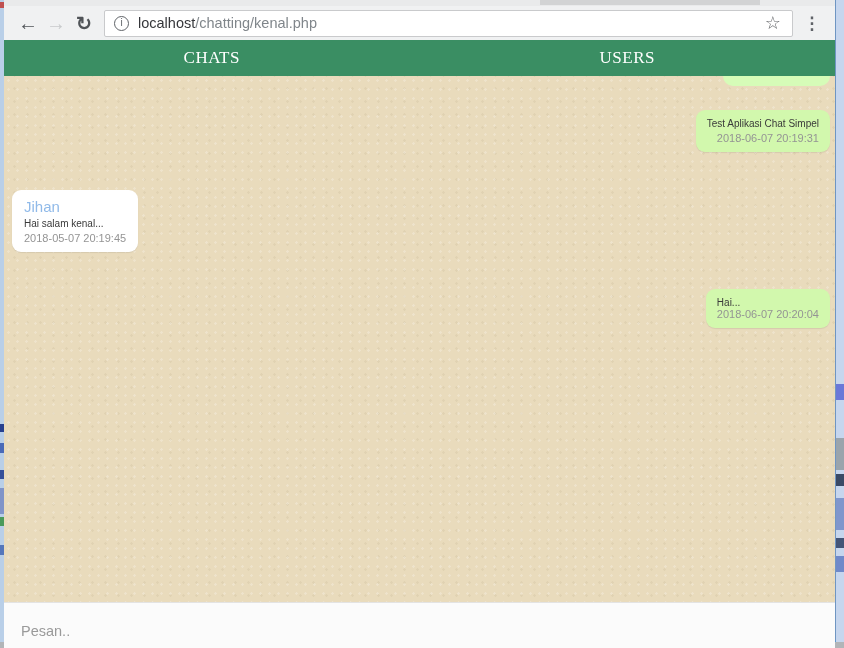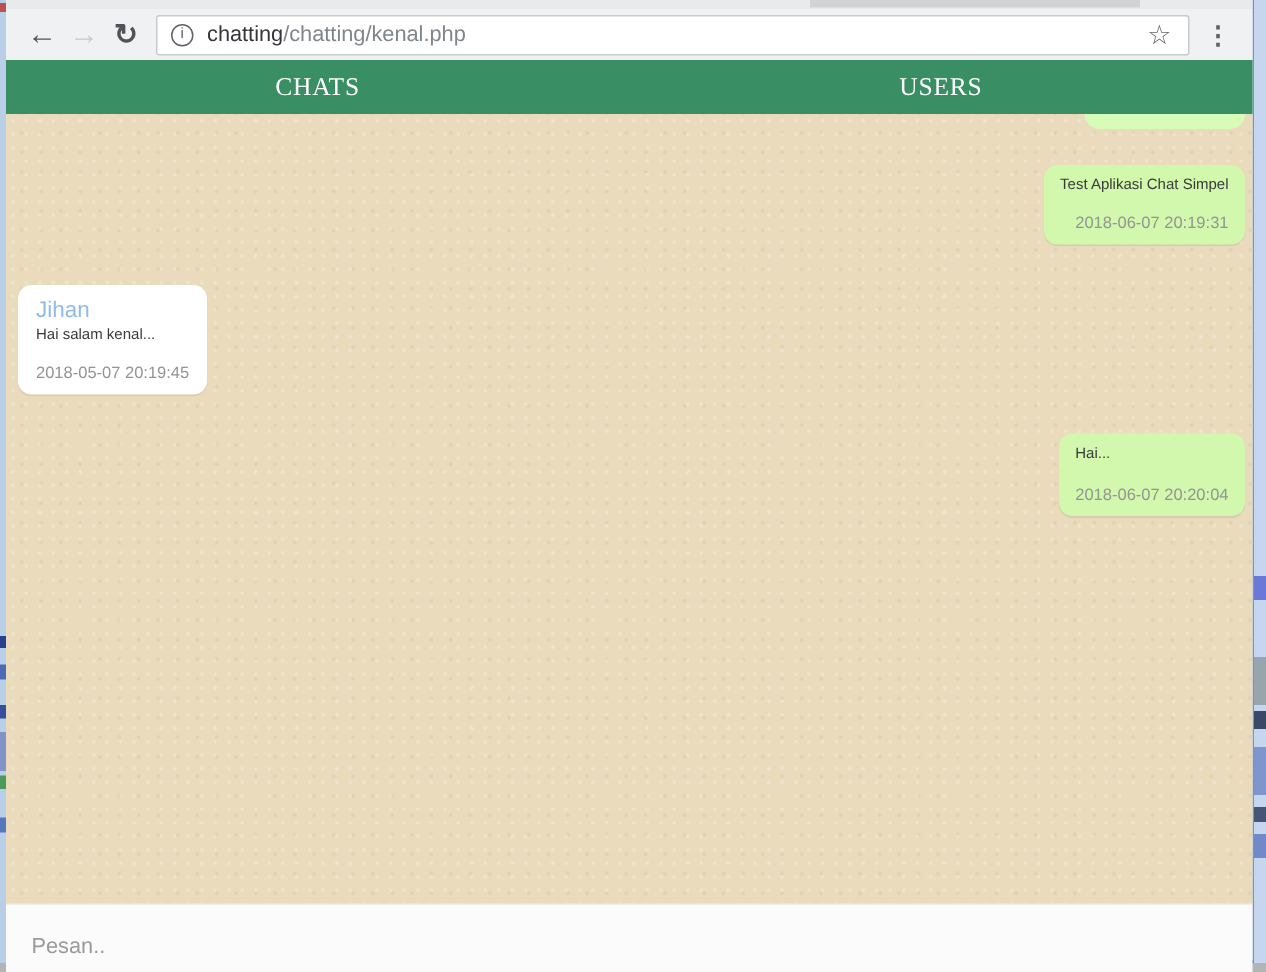--- a/index.html
+++ b/index.html
@@ -48,31 +48,31 @@
                background-color:#e9dbbc;
                background-image:
                  radial-gradient(rgba(255,255,255,0.22) 1px, rgba(255,255,255,0) 1.5px),
                  radial-gradient(rgba(150,128,90,0.10) 1px, rgba(150,128,90,0) 1.5px);
                background-size:9px 9px, 13px 13px;
                background-position:0 0, 4px 6px; }
 
   .bubble { position:absolute; border-radius:9px; padding:8px 11px;
             box-shadow:0 1px 1px rgba(0,0,0,0.08); }
   .bubble .msg-text { font-size:10px; color:#3a3a3a; white-space:nowrap; }
-  .bubble .msg-time { font-size:11px; color:#949494; text-align:right; margin-top:14px; white-space:nowrap; }
+  .bubble .msg-time { font-size:11px; color:#949494; text-align:right; margin-top:3px; white-space:nowrap; }
   .bubble.outgoing { background:#d2f8ad; }
   .bubble.incoming { background:#ffffff; }
   .bubble .msg-sender { font-size:15px; color:#90bae9; margin-bottom:3px; white-space:nowrap; }
 
   .bubble-cropped { position:absolute; top:0; right:5px; width:107px; height:10px;
                     background:#d6fcb8; border-radius:0 0 10px 10px; }
   .bubble-test { top:34px; right:5px; }
   .bubble-jihan { top:114px; left:8px; padding:8px 12px; }
   .bubble-hai { top:213px; right:5px; }
-  .bubble-hai .msg-time { margin-top:16px;text-align:right; }
+  .bubble-hai .msg-time { margin-top:0;text-align:right; }
 
   .composer { height:56px; background:#fbfbfb; border-top:1px solid #e3e3e3;
               display:flex; align-items:center; padding:0 17px; }
   .composer input { border:none; outline:none; background:transparent; width:100%;
                     font-family:"Liberation Sans", sans-serif; font-size:14.5px; color:#333; }
   .composer input::placeholder { color:#9a9a9a; opacity:1; }
 </style>
 </head>
 <body>
 
@@ -102,21 +102,21 @@
     <div class="tabstrip">
       <div class="tab-shadow"></div>
     </div>
 
     <div class="toolbar">
       <div class="nav-btn">←</div>
       <div class="nav-btn disabled">→</div>
       <div class="nav-btn reload">↻</div>
       <div class="omnibox">
         <div class="info-circle">i</div>
-        <div class="url"><span class="host">chatting</span><span class="path">/chatting/kenal.php</span></div>
+        <div class="url"><span class="host">localhost</span><span class="path">/chatting/kenal.php</span></div>
         <div class="star">☆</div>
       </div>
       <div class="menu-dots">⋮</div>
     </div>
 
     <div class="chat-header">
       <div class="chat-tab">CHATS</div>
       <div class="chat-tab">USERS</div>
     </div>
 

